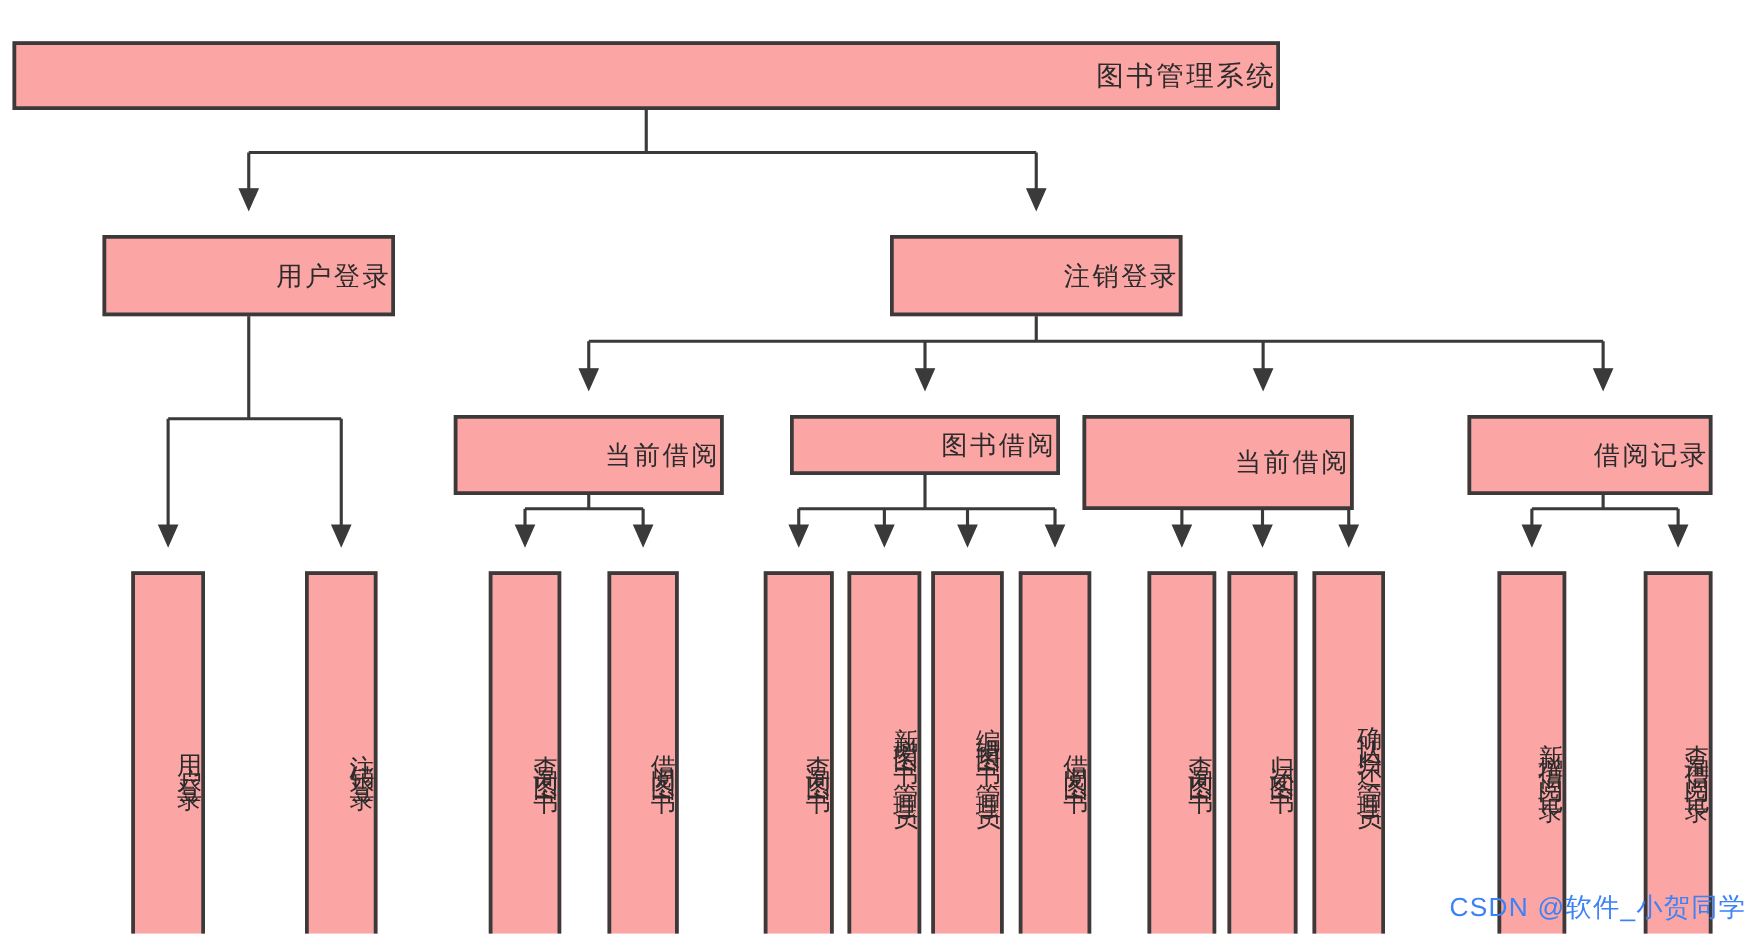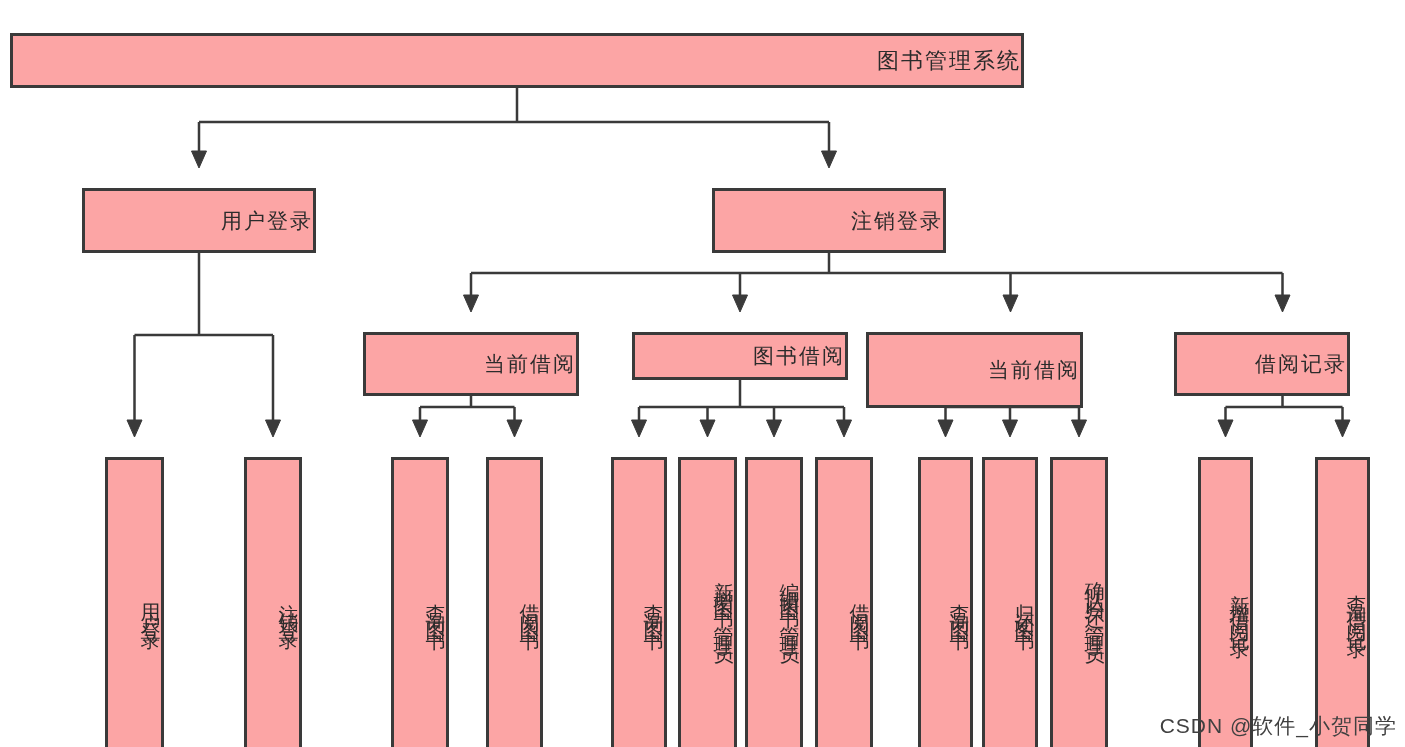--- a/index.html
+++ b/index.html
@@ -22,21 +22,21 @@
   }
   .box.h{font-size:21px;letter-spacing:2px;white-space:nowrap;}
   .box.root{font-size:22px;}
   .box.v span{
     writing-mode:vertical-rl;
     font-size:20px;letter-spacing:9px;line-height:1;
     white-space:nowrap;
   }
   .watermark{
     position:absolute;top:712px;right:8px;
-    font-size:21px;color:#404040;letter-spacing:1px;
+    font-size:21px;color:#3b82f6;letter-spacing:1px;
     z-index:5;
     margin-left:12px;
   }
 </style>
 </head>
 <body>
 
 <div class="canvas">
 
   <svg class="wires" width="1405" height="747" viewBox="0 0 1405 747">
@@ -102,21 +102,21 @@
 
   <div class="box h" style="left:363px;top:312px;width:216px;height:64px">
     <span>当前借阅</span>
   </div>
   <div class="box h" style="left:632px;top:312px;width:216px;height:48px">
     <span>图书借阅</span>
   </div>
   <div class="box h" style="left:866px;top:312px;width:217px;height:76px">
     <span>当前借阅</span>
   </div>
-  <div class="box h" style="left:1174px;top:312px;width:176px;height:64px">
+  <div class="box h" style="left:1174px;top:312px;width:196px;height:64px">
     <span>借阅记录</span>
   </div>
 
   <div class="box v" style="left:105px;top:437px;width:59px;height:298px">
     <span>用户登录</span>
   </div>
   <div class="box v" style="left:244px;top:437px;width:58px;height:298px">
     <span>注销登录</span>
   </div>
 

